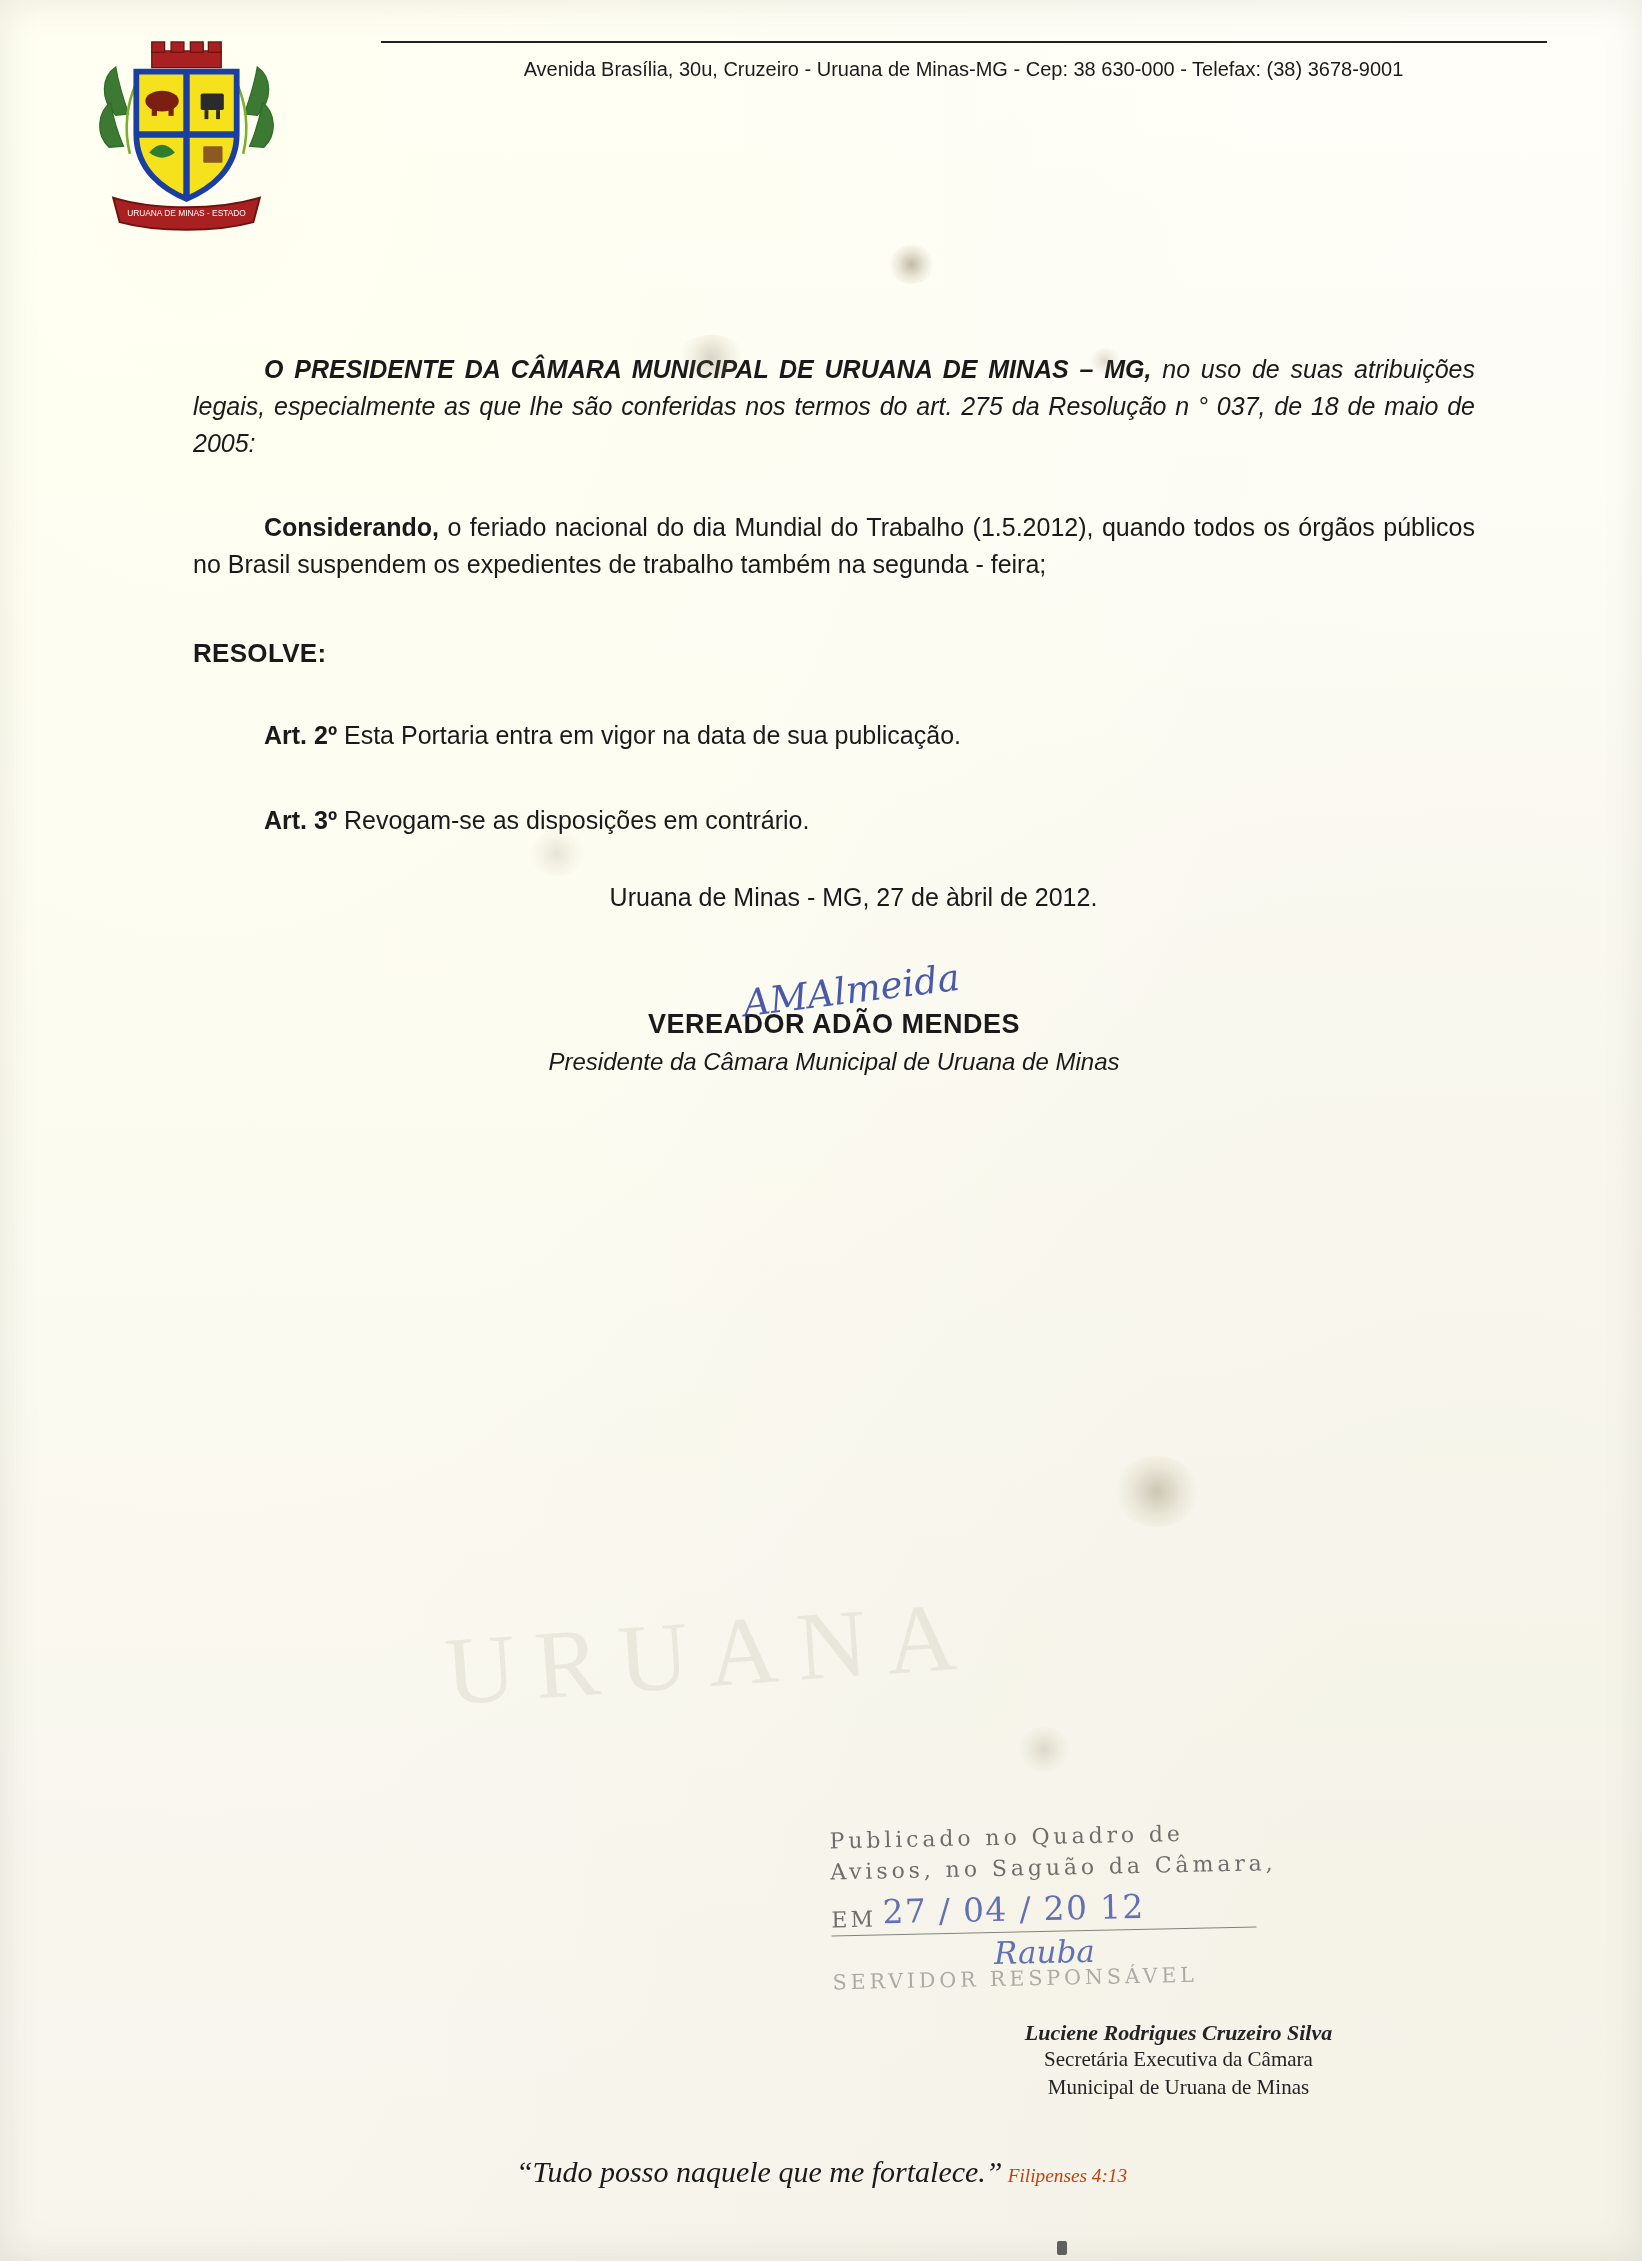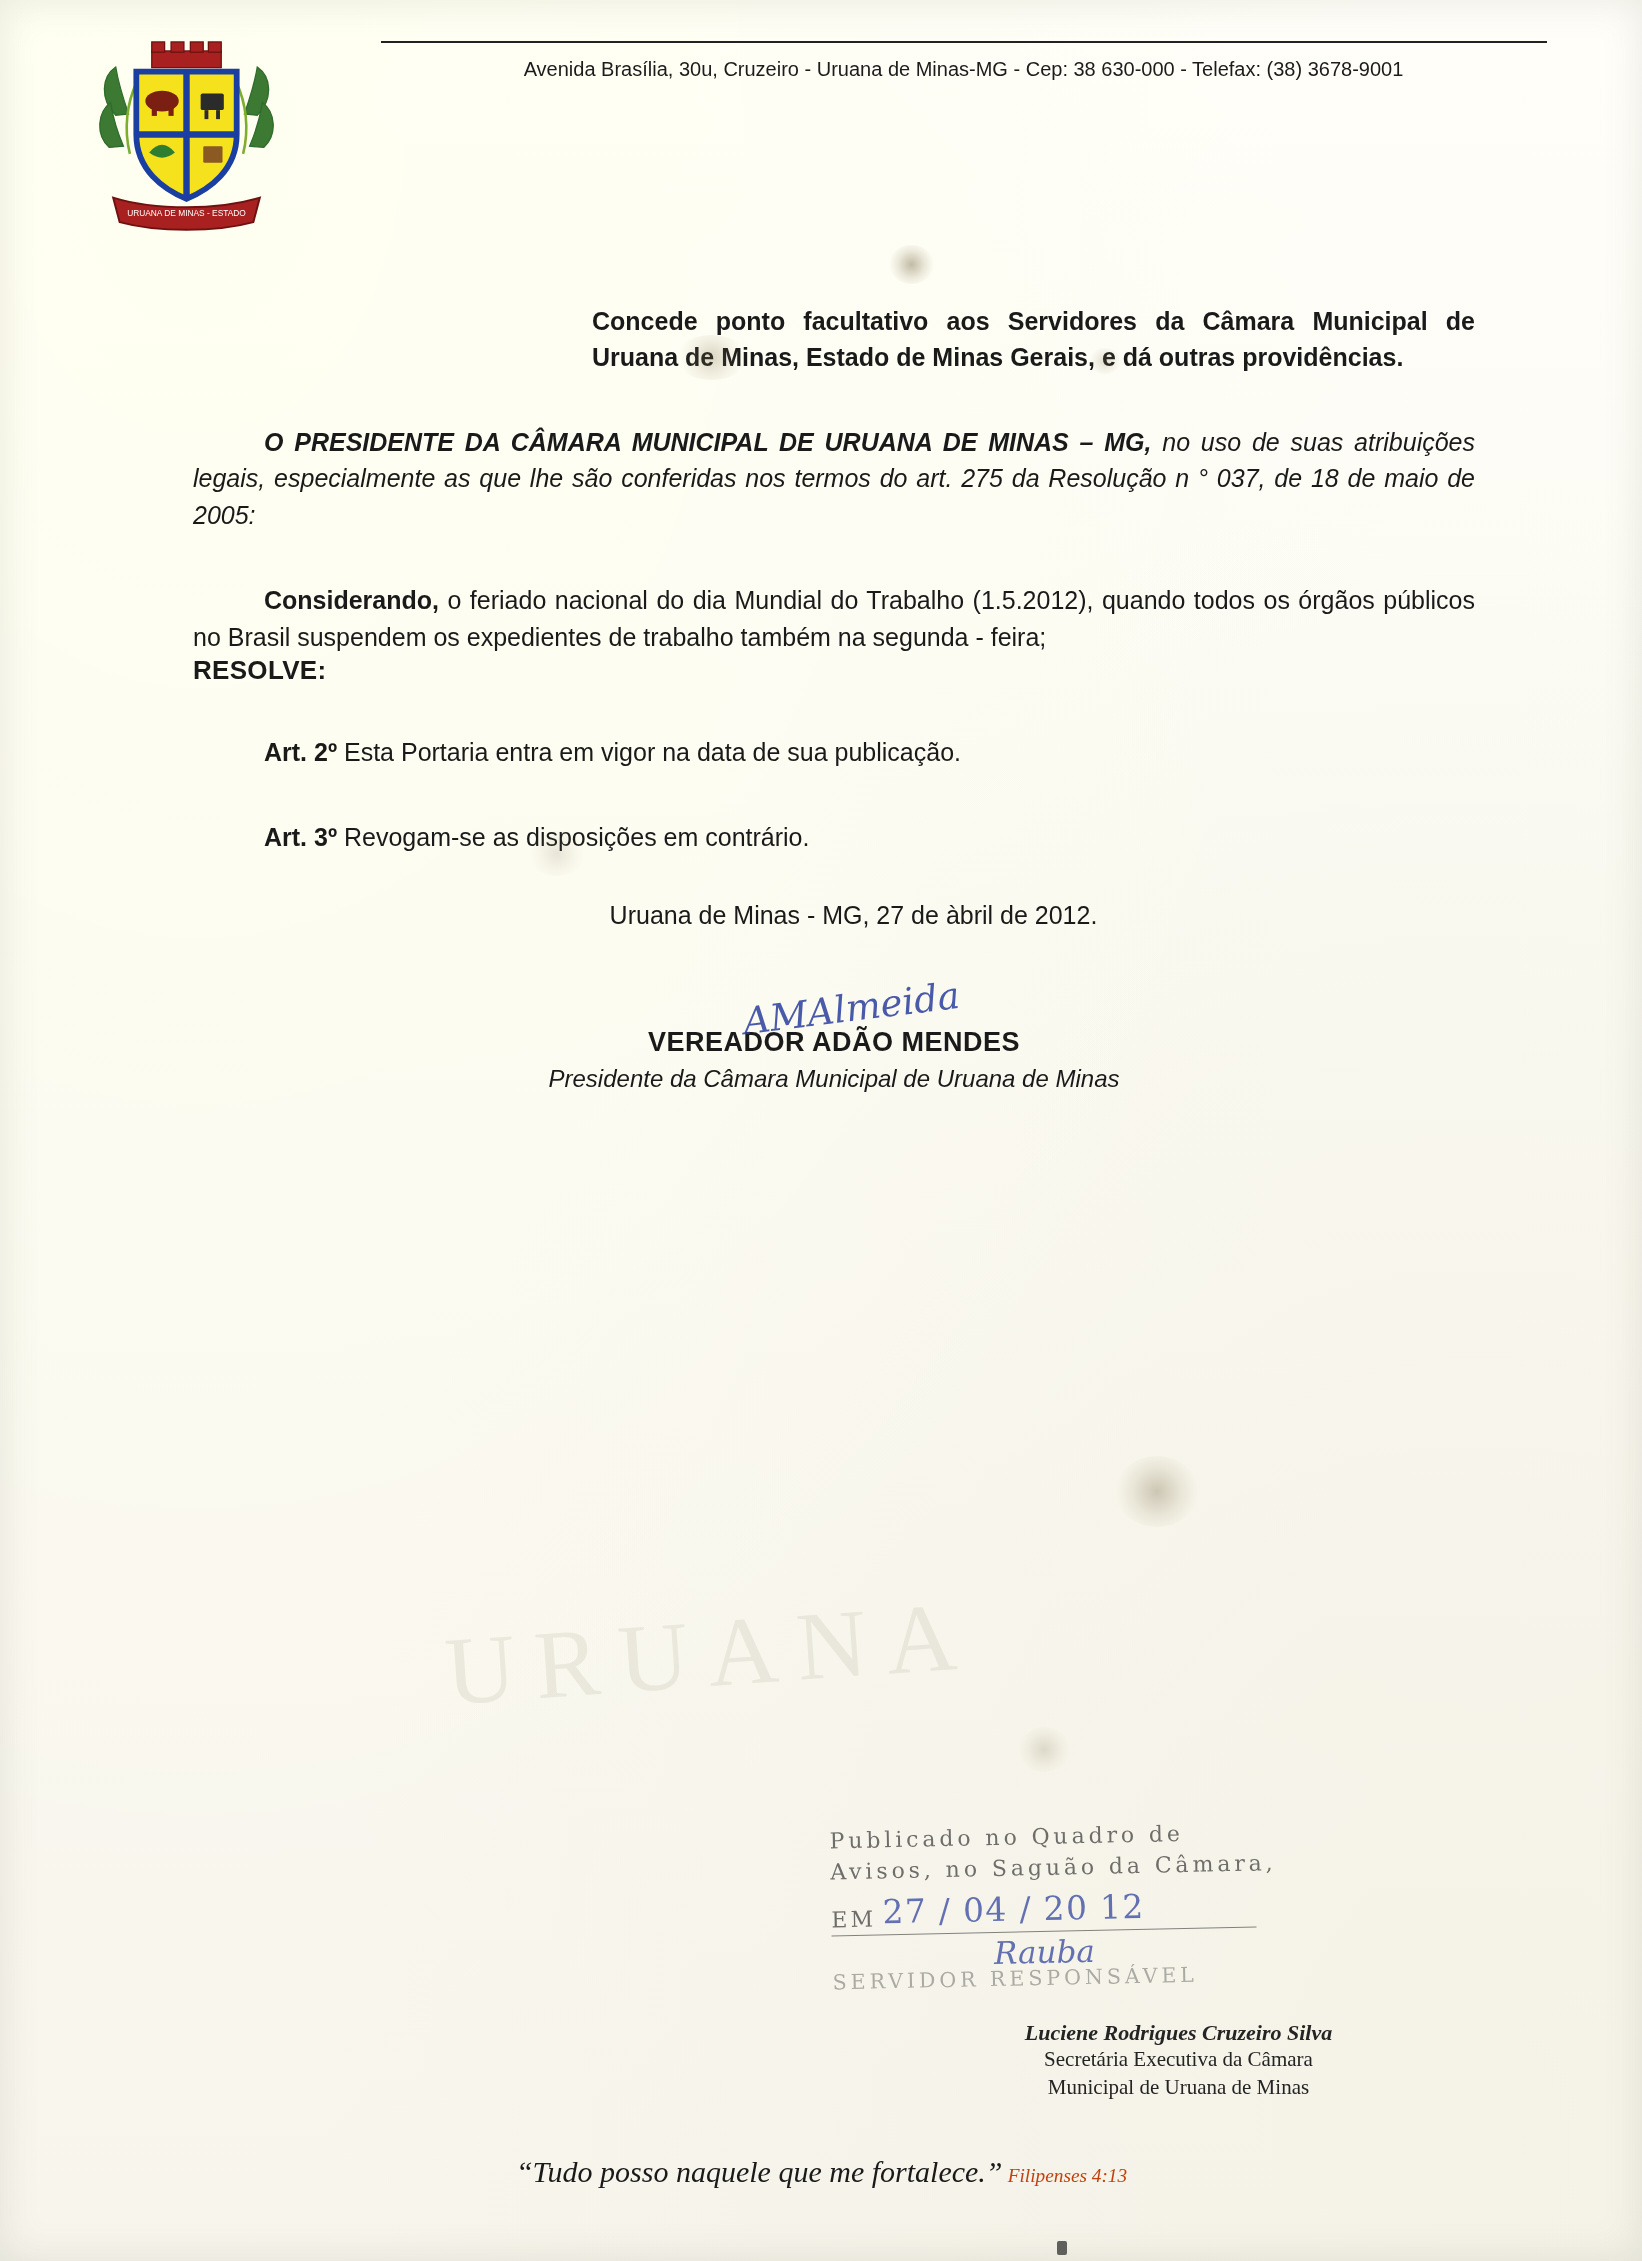--- a/index.html
+++ b/index.html
@@ -112,20 +112,21 @@
   .indent {
     text-indent: 71px;
   }
   .preamble {
     font-style: italic;
   }
   .preamble b {
     font-weight: bold;
   }
   .resolve {
+    margin-top: 55px;
     font-size: 26px;
     font-weight: bold;
     letter-spacing: 0.3px;
   }
   .art-label {
     font-weight: bold;
   }
   .closing {
     margin-top: 45px;
     font-size: 25px;
@@ -352,21 +353,20 @@
       <div class="rule"></div>
       <div class="addr">
         <div>Avenida Brasília, 30u, Cruzeiro - Uruana de Minas-MG - Cep: 38 630-000 - Telefax: (38) 3678-9001</div>
       </div>
     </div>
   </div>
 
   <div class="body-area">
 
 
-    <div class="ementa">Concede ponto facultativo aos Servidores da Câmara Municipal de Uruana de Minas, Estado de Minas Gerais, e dá outras providências.</div>
 
     <div class="para preamble indent">
       <b>O PRESIDENTE DA CÂMARA MUNICIPAL DE URUANA DE MINAS – MG,</b><span> no uso de suas atribuições legais, especialmente as que lhe são conferidas nos termos do art. 275 da Resolução n ° 037, de 18 de maio de 2005:</span>
     </div>
 
     <div class="para indent">
       <span class="art-label">Considerando,</span><span> o feriado nacional do dia Mundial do Trabalho (1.5.2012), quando todos os órgãos públicos no Brasil suspendem os expedientes de trabalho também na segunda - feira;</span>
     </div>
 
     <div class="resolve">RESOLVE:</div>

